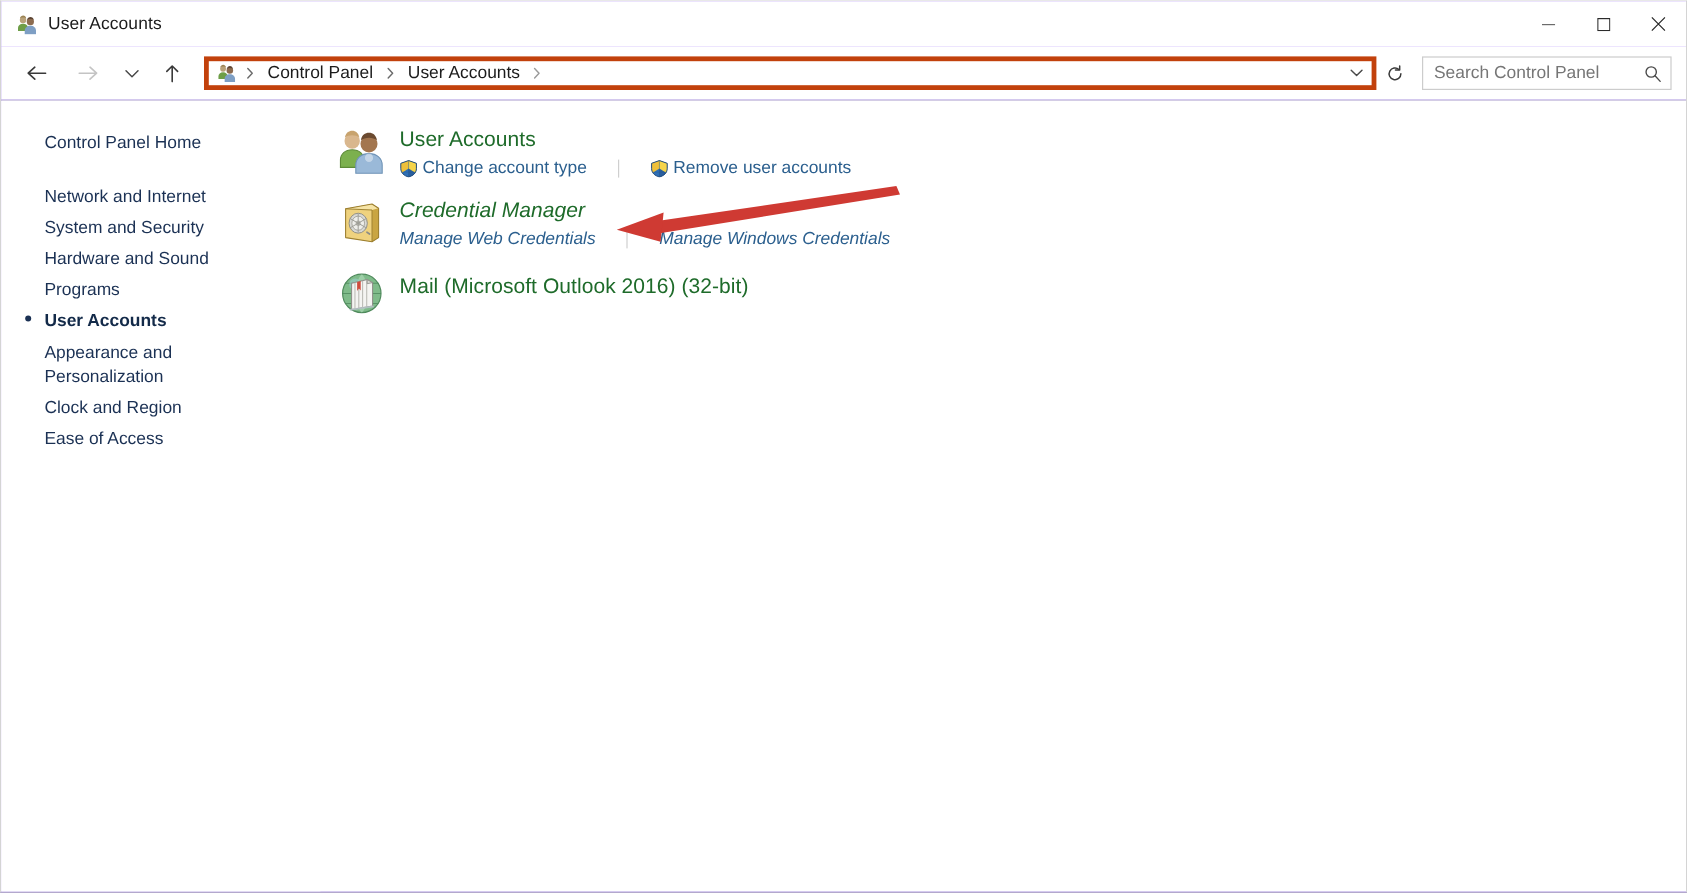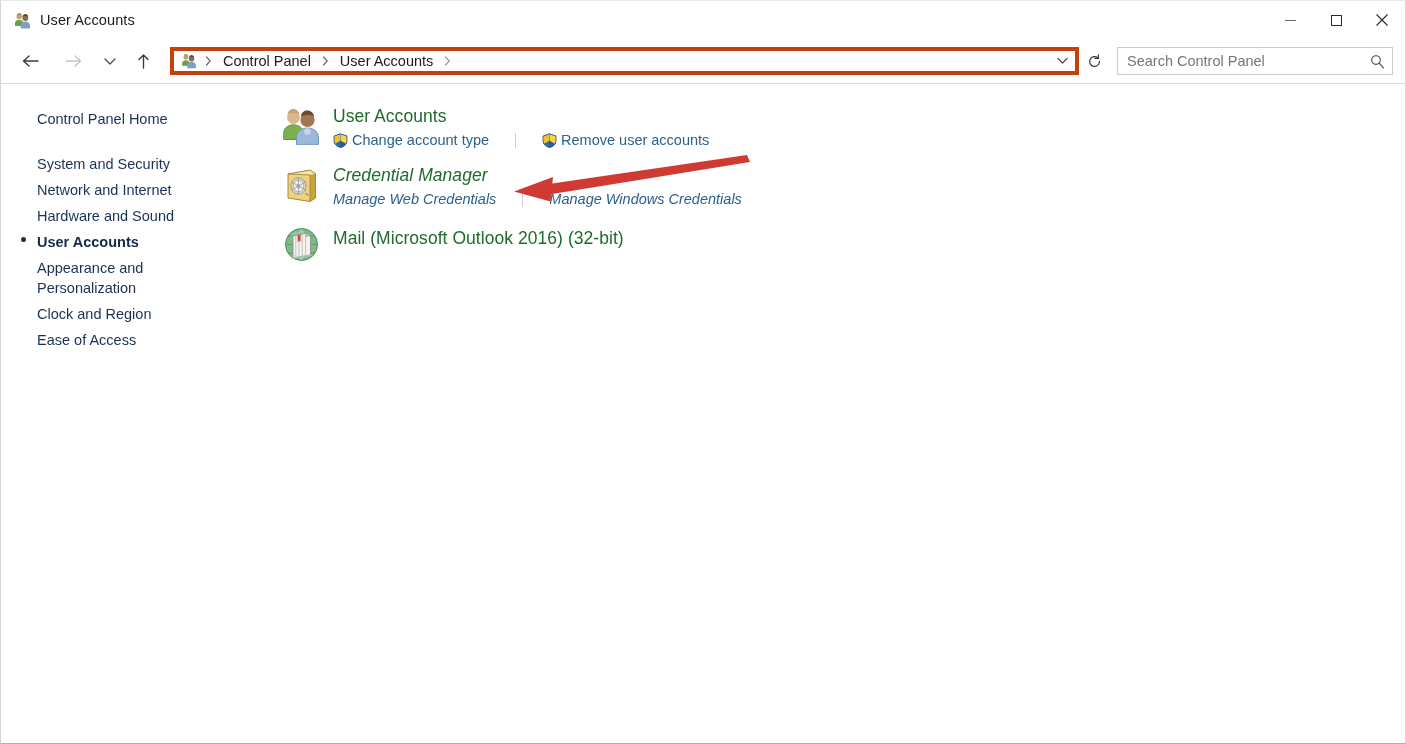--- a/index.html
+++ b/index.html
@@ -148,21 +148,21 @@
     width: 22px;
     height: 26px;
     display: flex;
     align-items: center;
     justify-content: center;
     flex-shrink: 0;
     cursor: default;
   }
 
   #searchbox {
-    width: 276px;
+    width: 208px;
     height: 28px;
     margin-left: 12px;
     border: 1px solid #cccccc;
     background: #ffffff;
     display: flex;
     align-items: center;
     flex-shrink: 0;
   }
 
   #search-input {
@@ -439,29 +439,33 @@
     <div id="sidebar">
       <div class="side-item">
 
         <span class="side-label">Control Panel Home</span>
       </div>
 
       <div class="side-group-gap"></div>
 
       <div class="side-item">
 
+        <span class="side-label">Network and Internet</span>
+      </div>
+      <div class="side-item">
+
         <span class="side-label">System and Security</span>
       </div>
       <div class="side-item">
 
-        <span class="side-label">Network and Internet</span>
+        <span class="side-label">Hardware and Sound</span>
       </div>
       <div class="side-item">
 
-        <span class="side-label">Hardware and Sound</span>
+        <span class="side-label">Programs</span>
       </div>
       <div class="side-item selected">
         <span class="bullet"></span>
         <span class="side-label">User Accounts</span>
       </div>
       <div class="side-item" style="max-width:140px;">
 
         <span class="side-label">Appearance and Personalization</span>
       </div>
       <div class="side-item">

